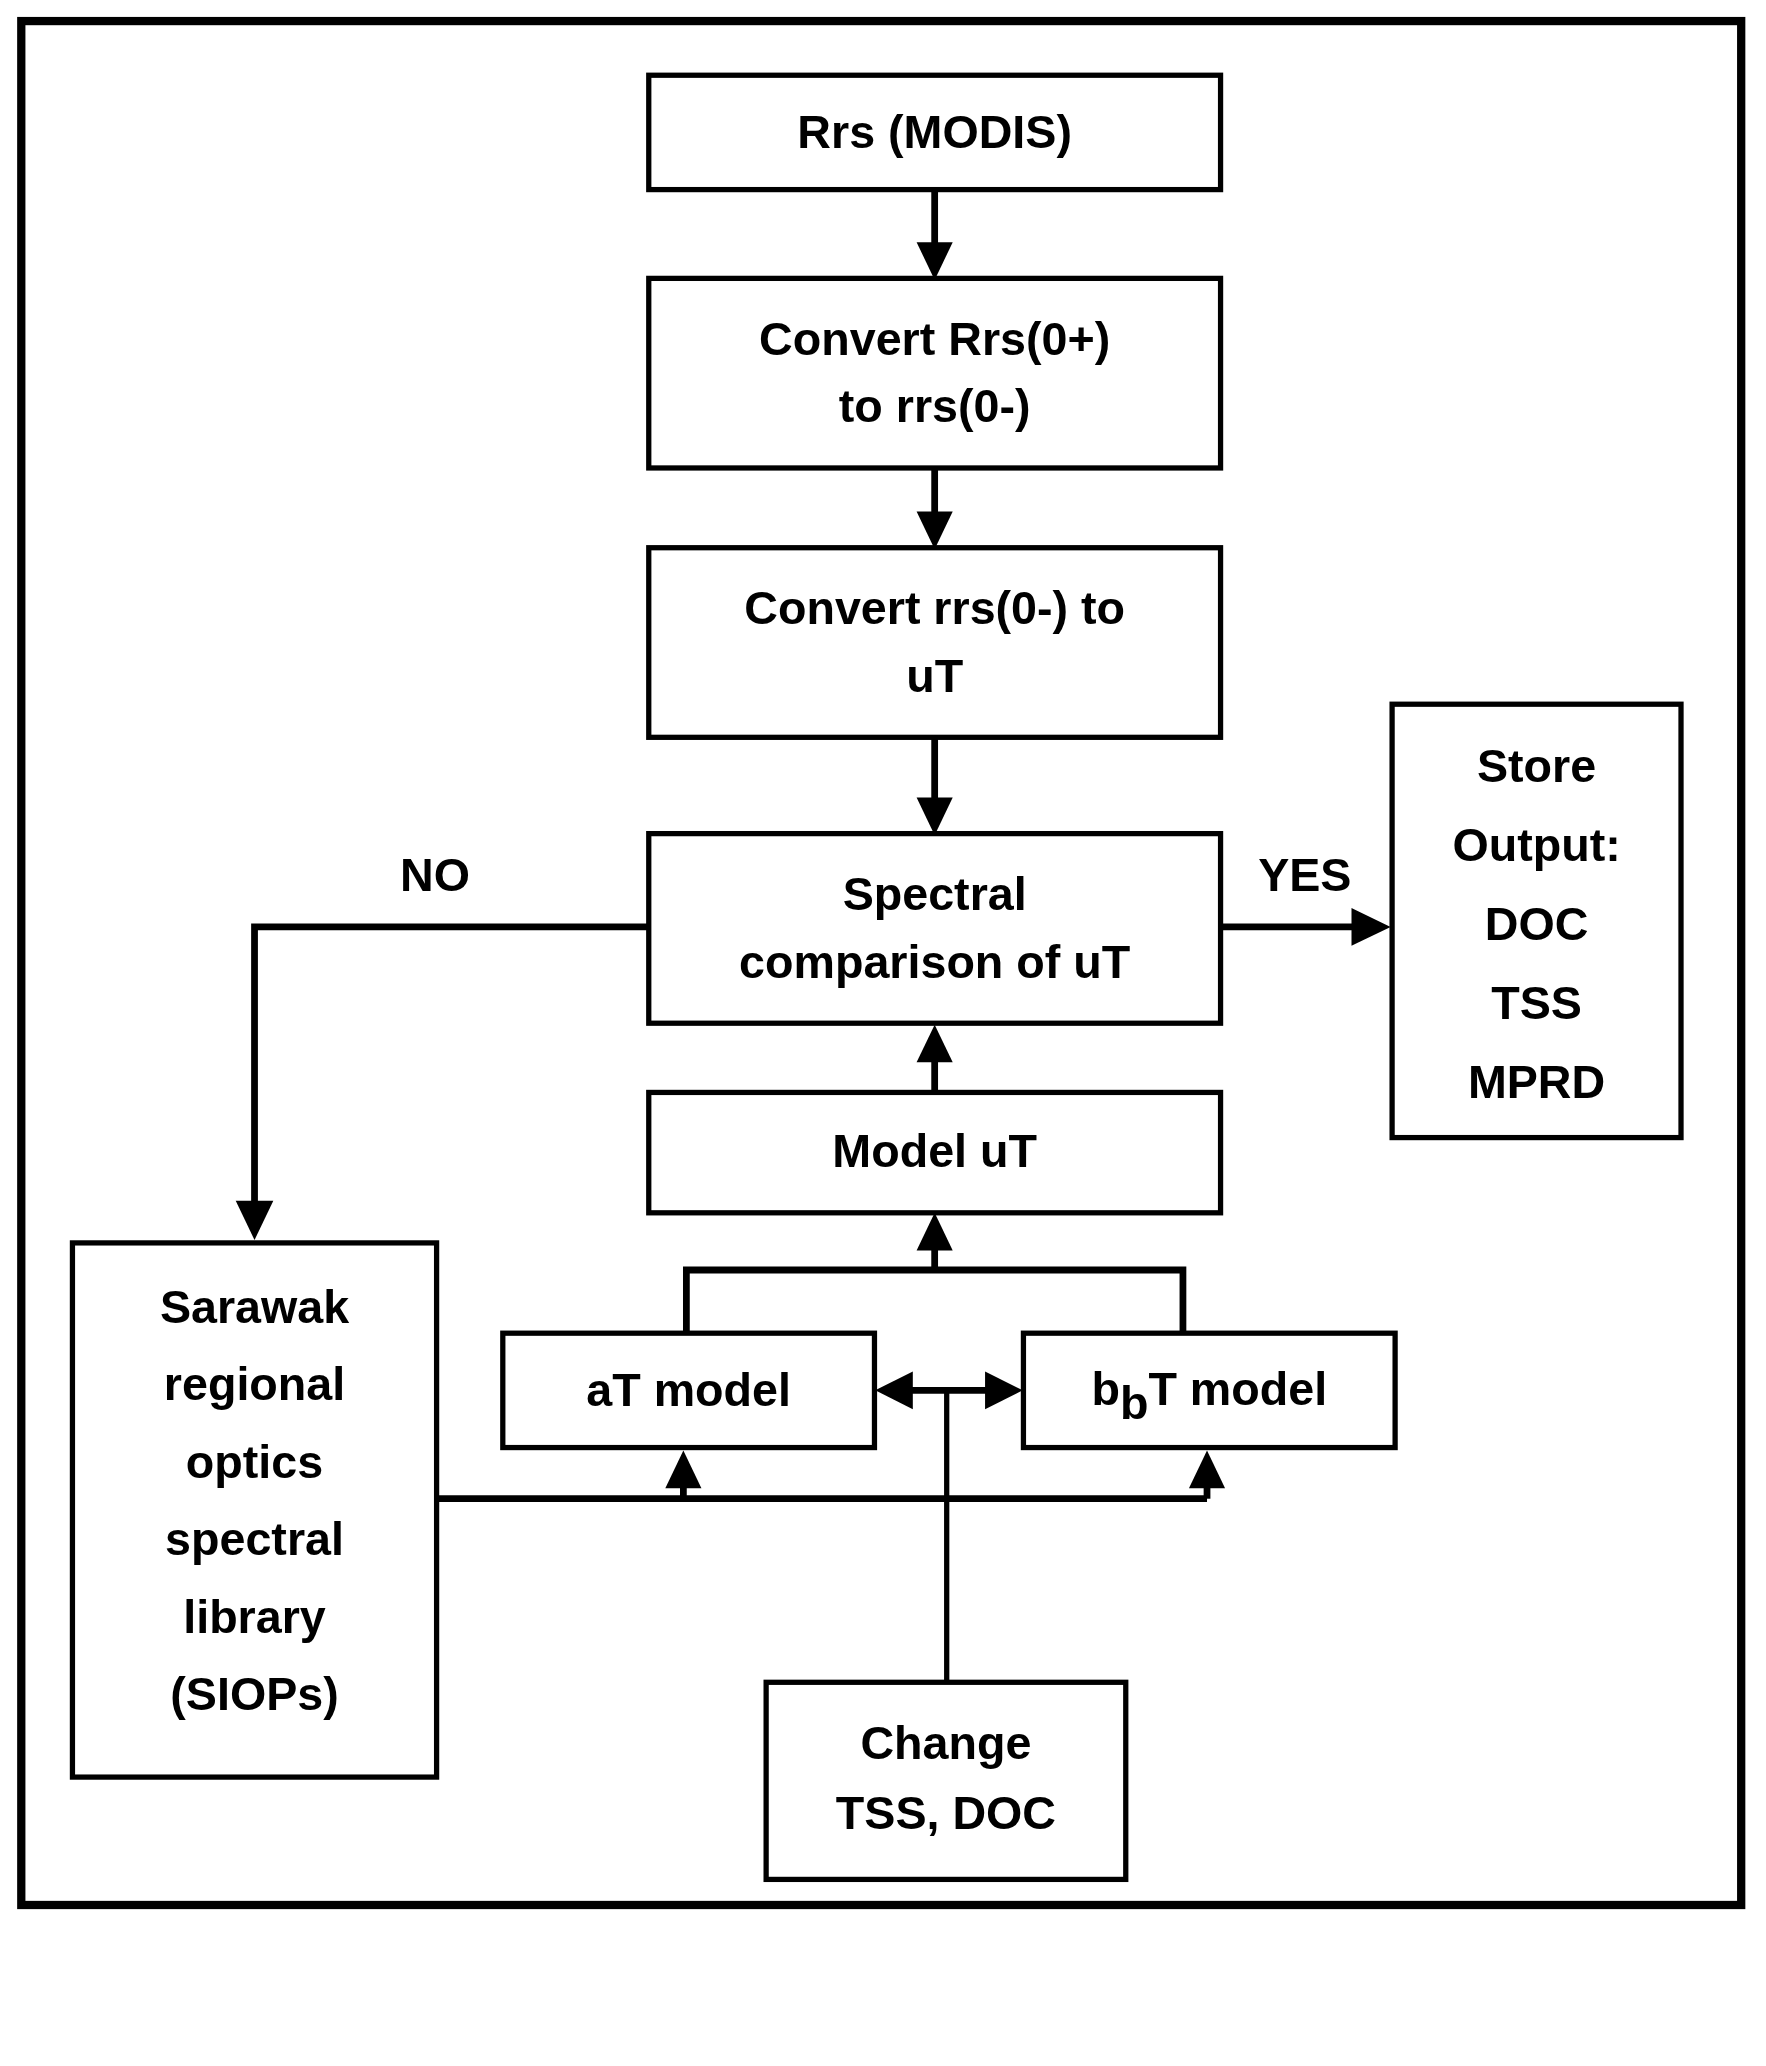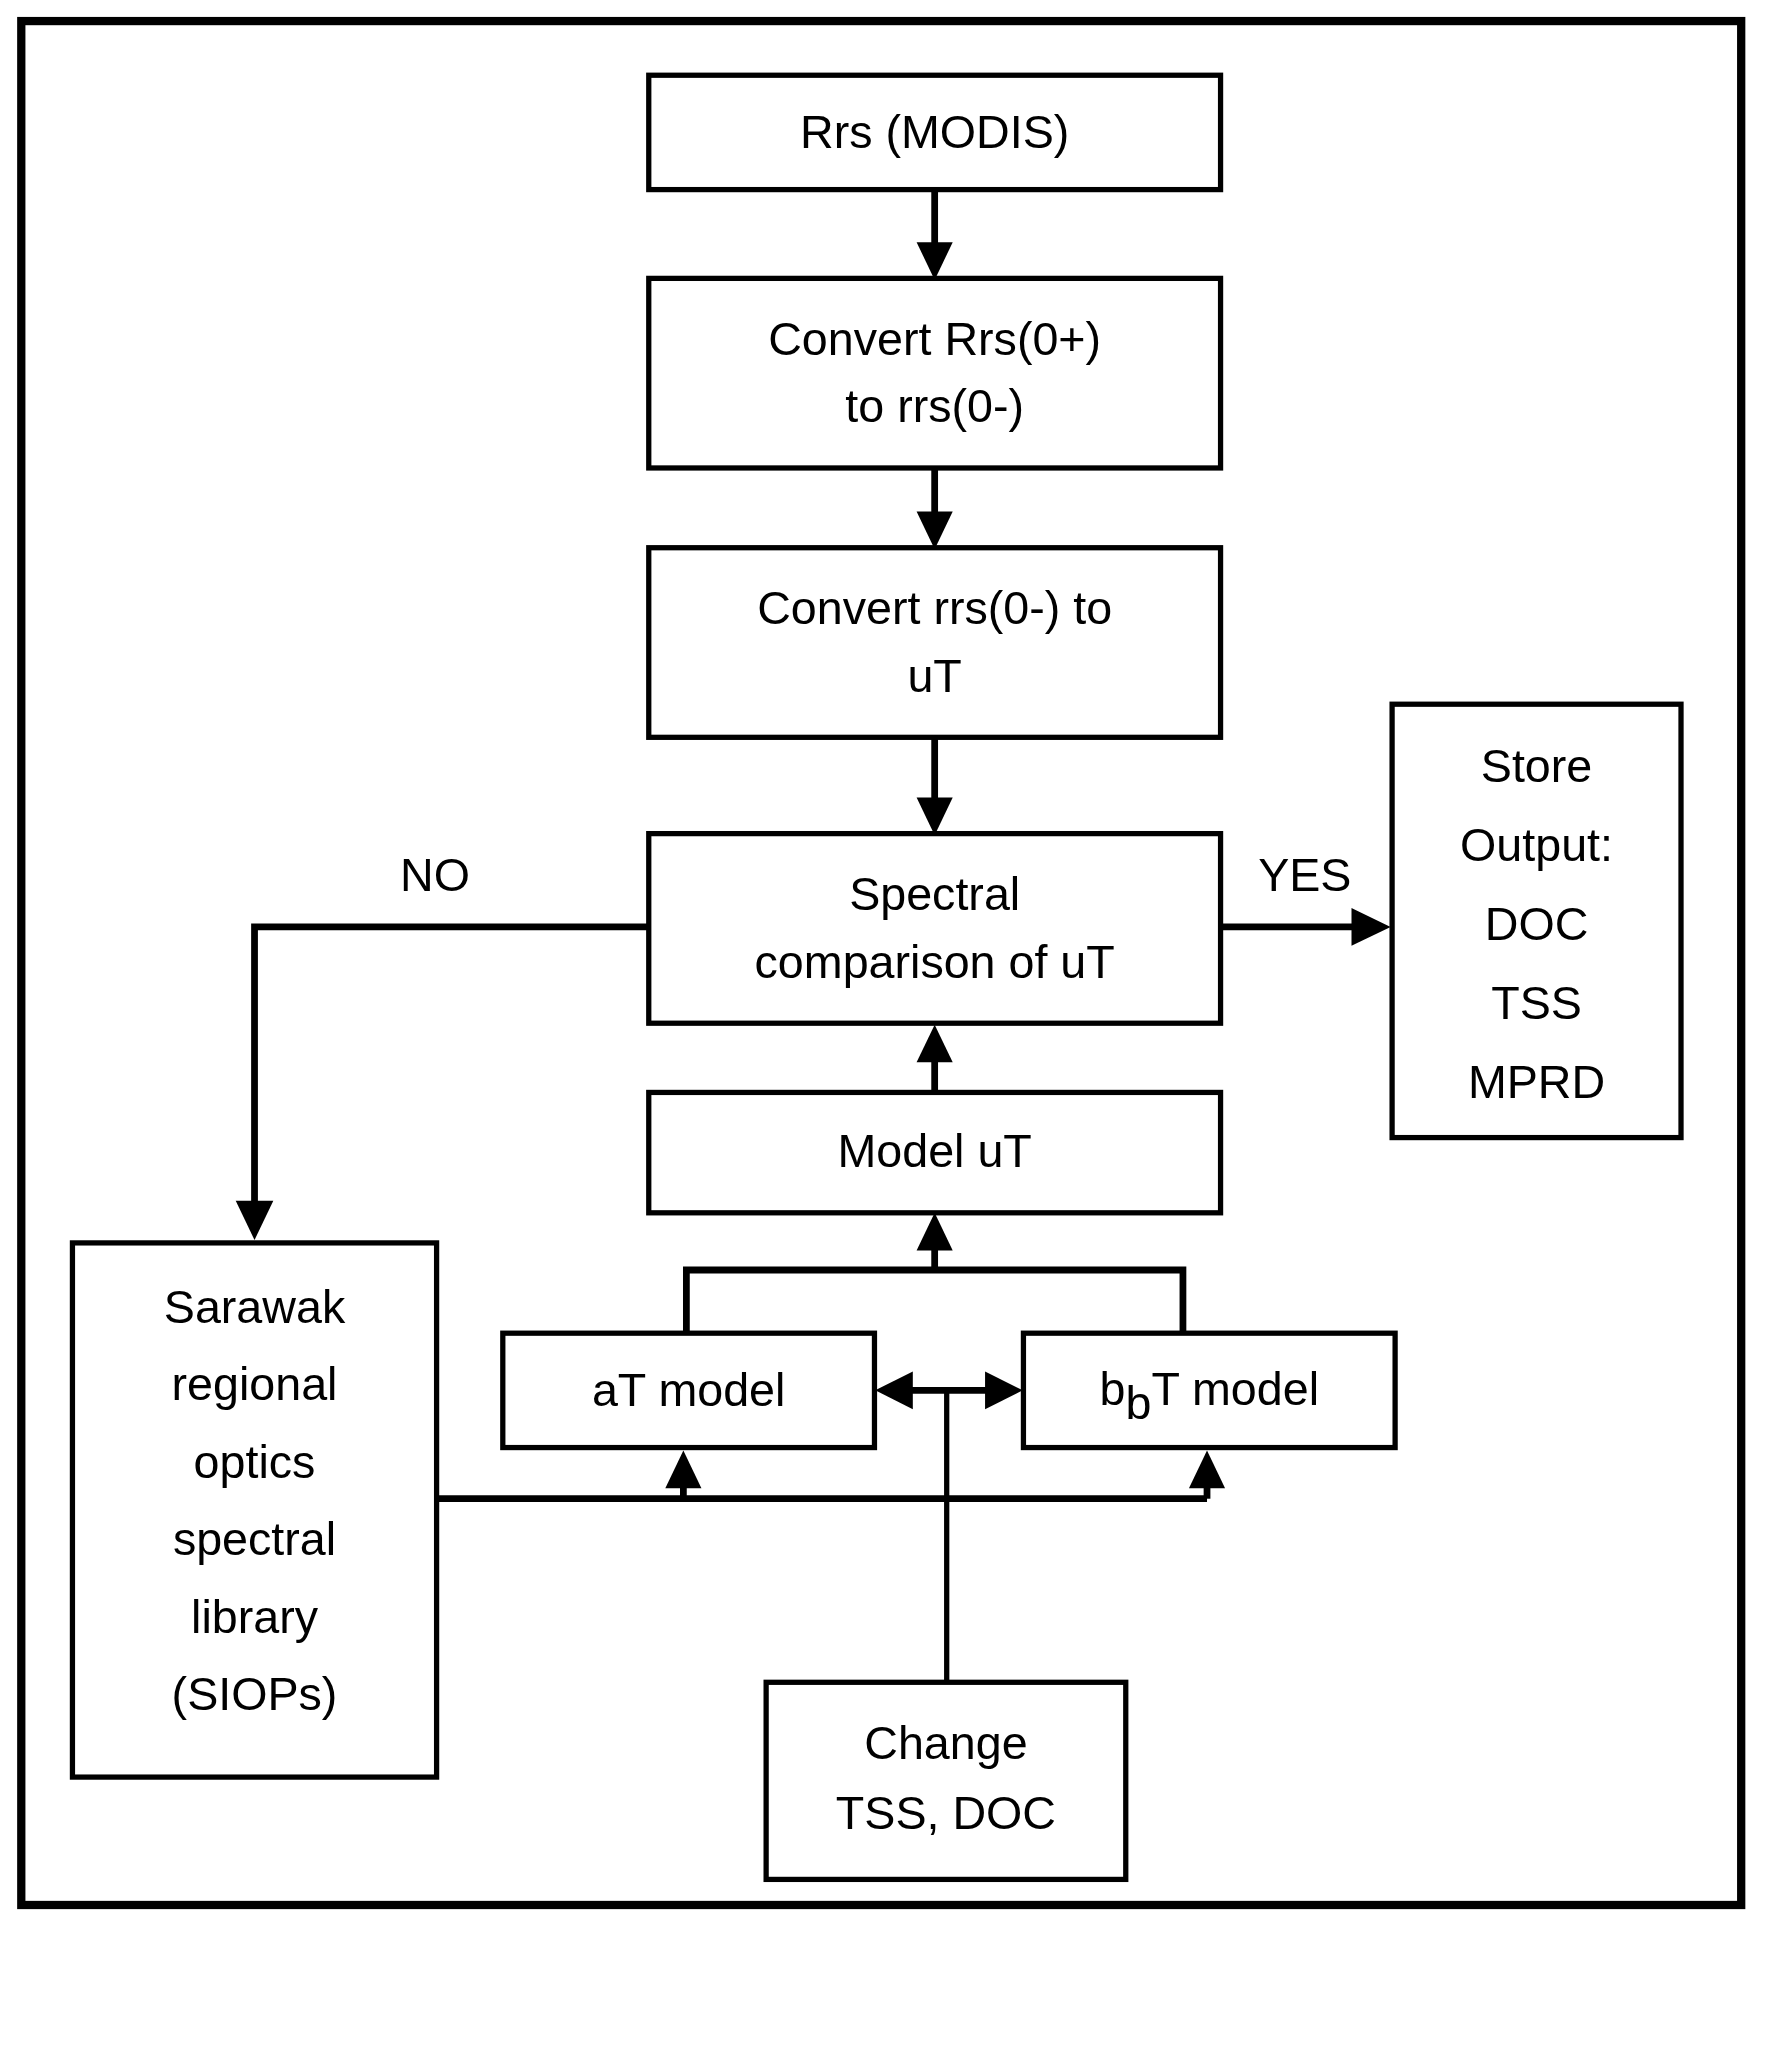--- a/index.html
+++ b/index.html
@@ -9,20 +9,21 @@
   }
   body {
     font-family: "Liberation Sans", sans-serif;
   }
   #flowchart-root {
     position: relative;
     width: 1767px;
     height: 2066px;
     background: #ffffff;
     overflow: hidden;
+    font-weight: bold;
   }
   svg.diagram {
     display: block;
     width: 1767px;
     height: 2066px;
   }
   .node-rect {
     fill: #ffffff;
     stroke: #000000;
     stroke-width: 7;

